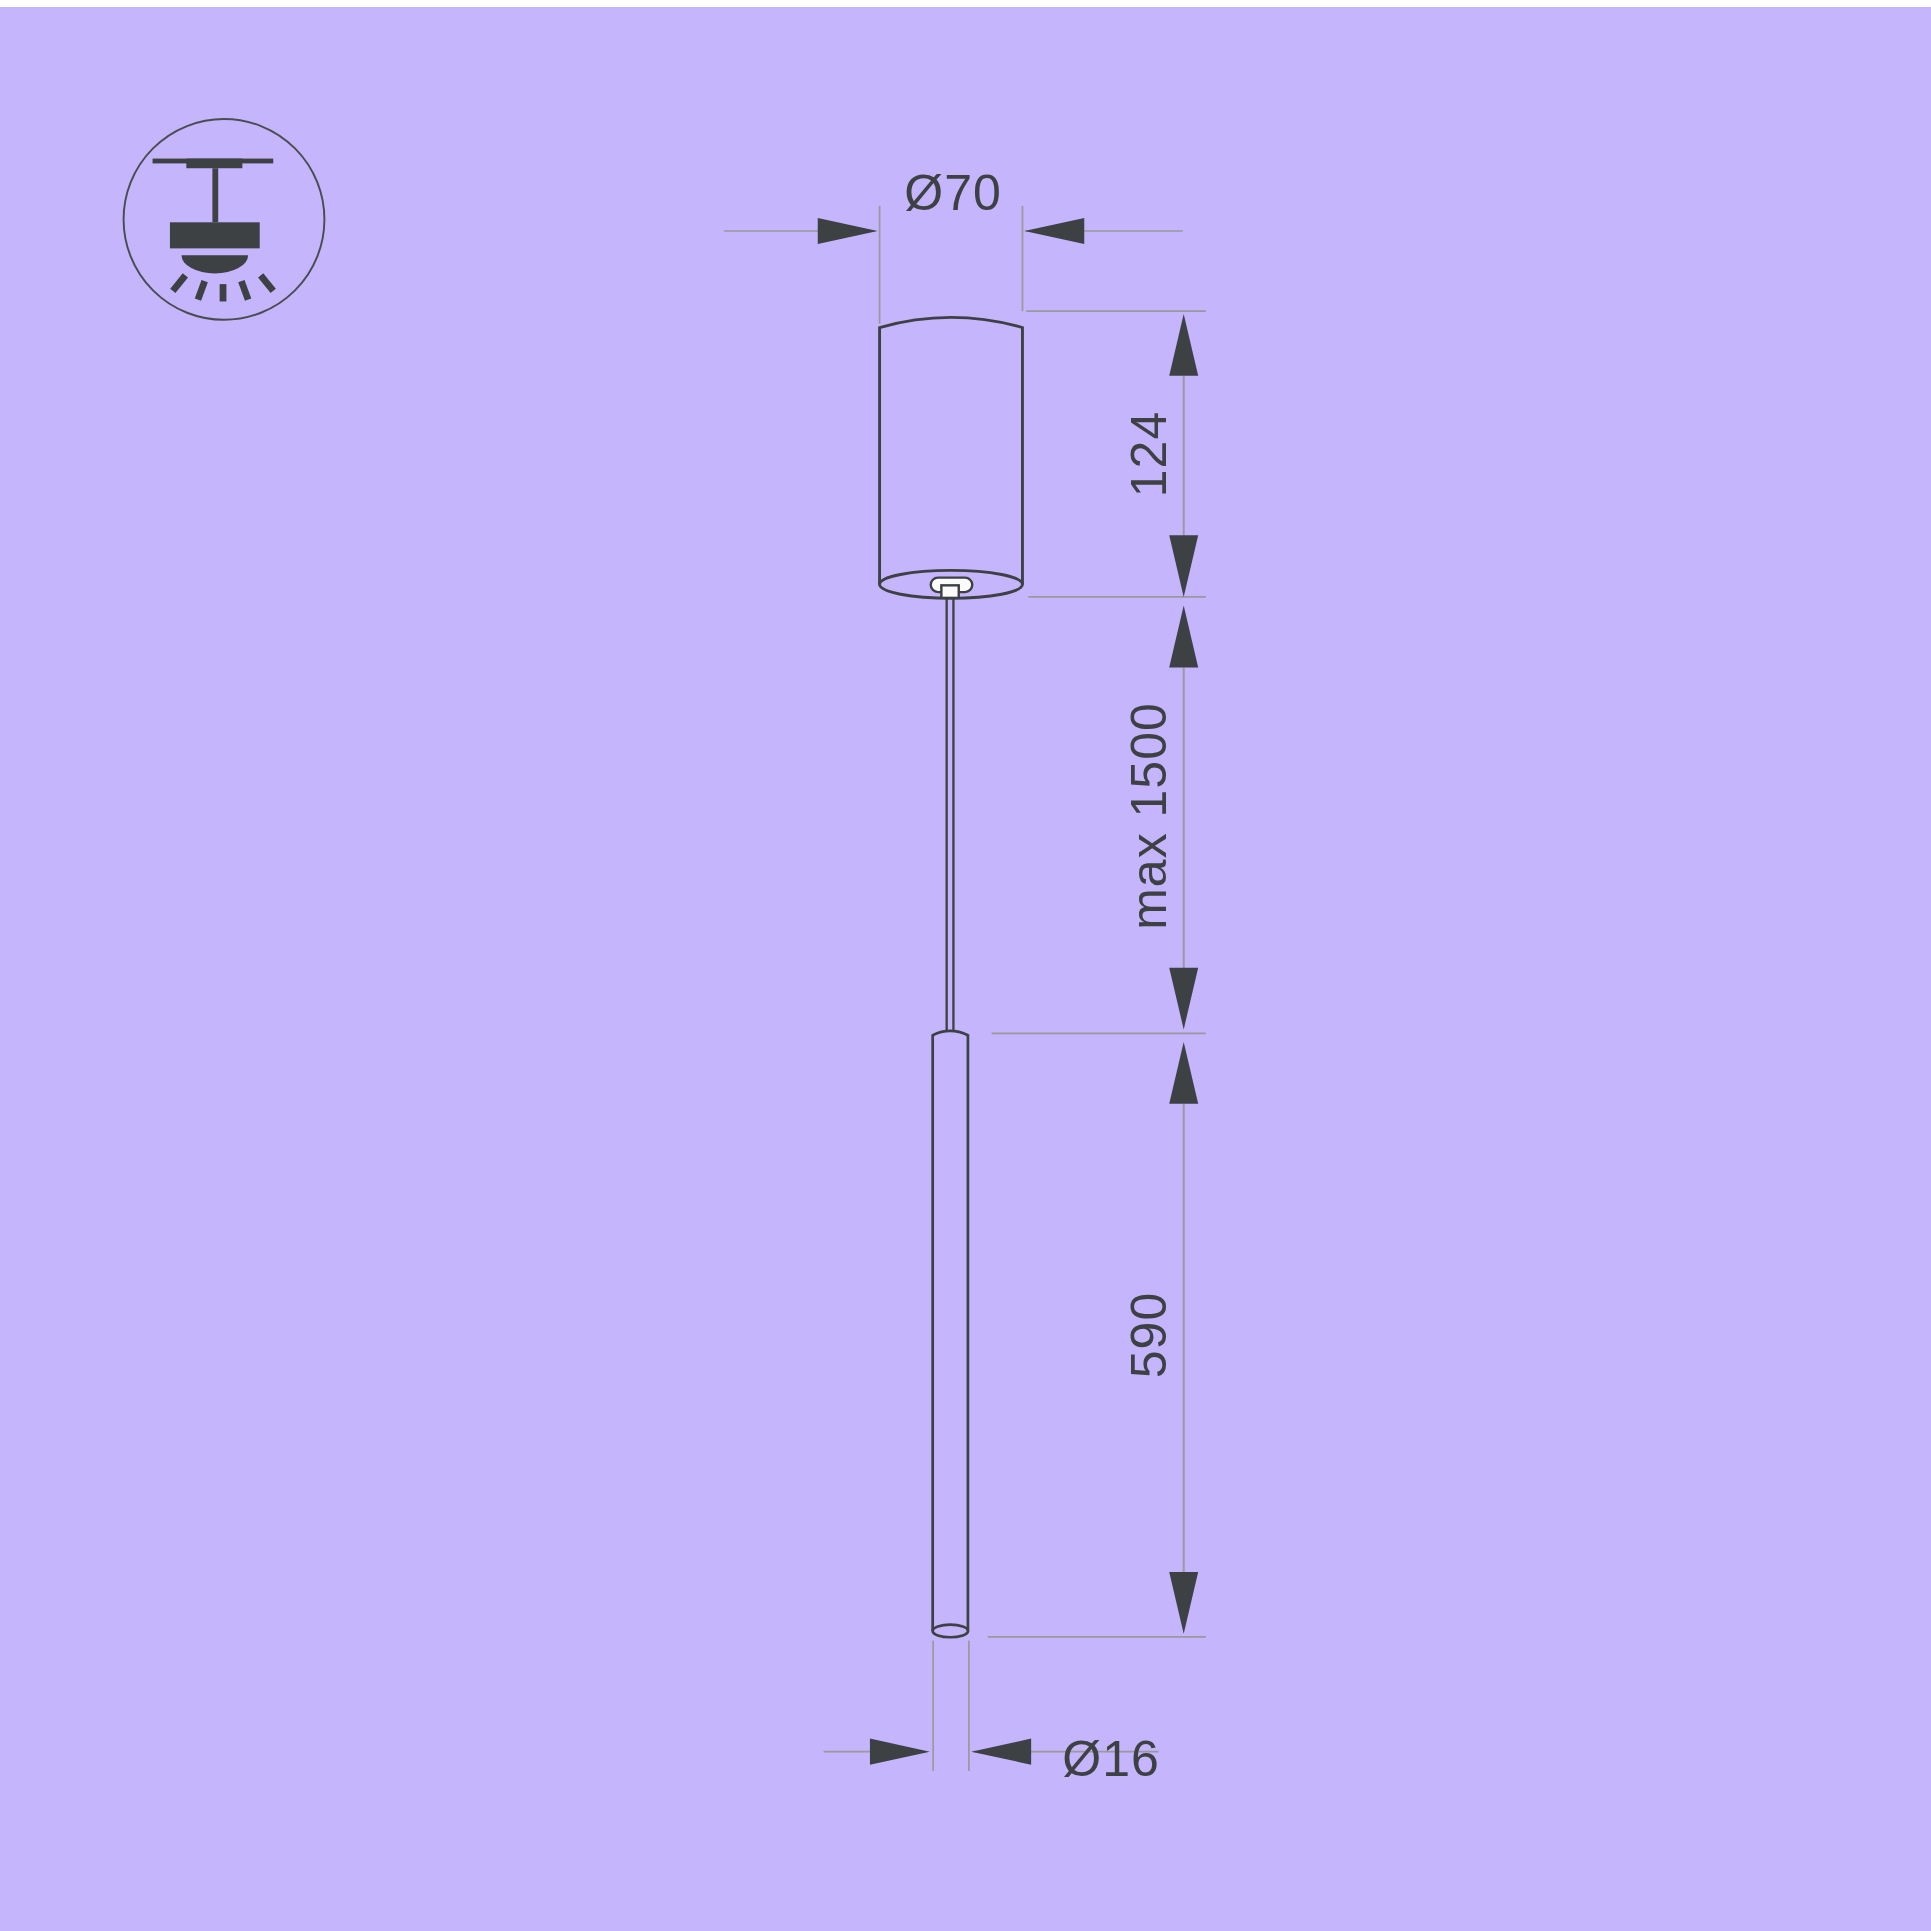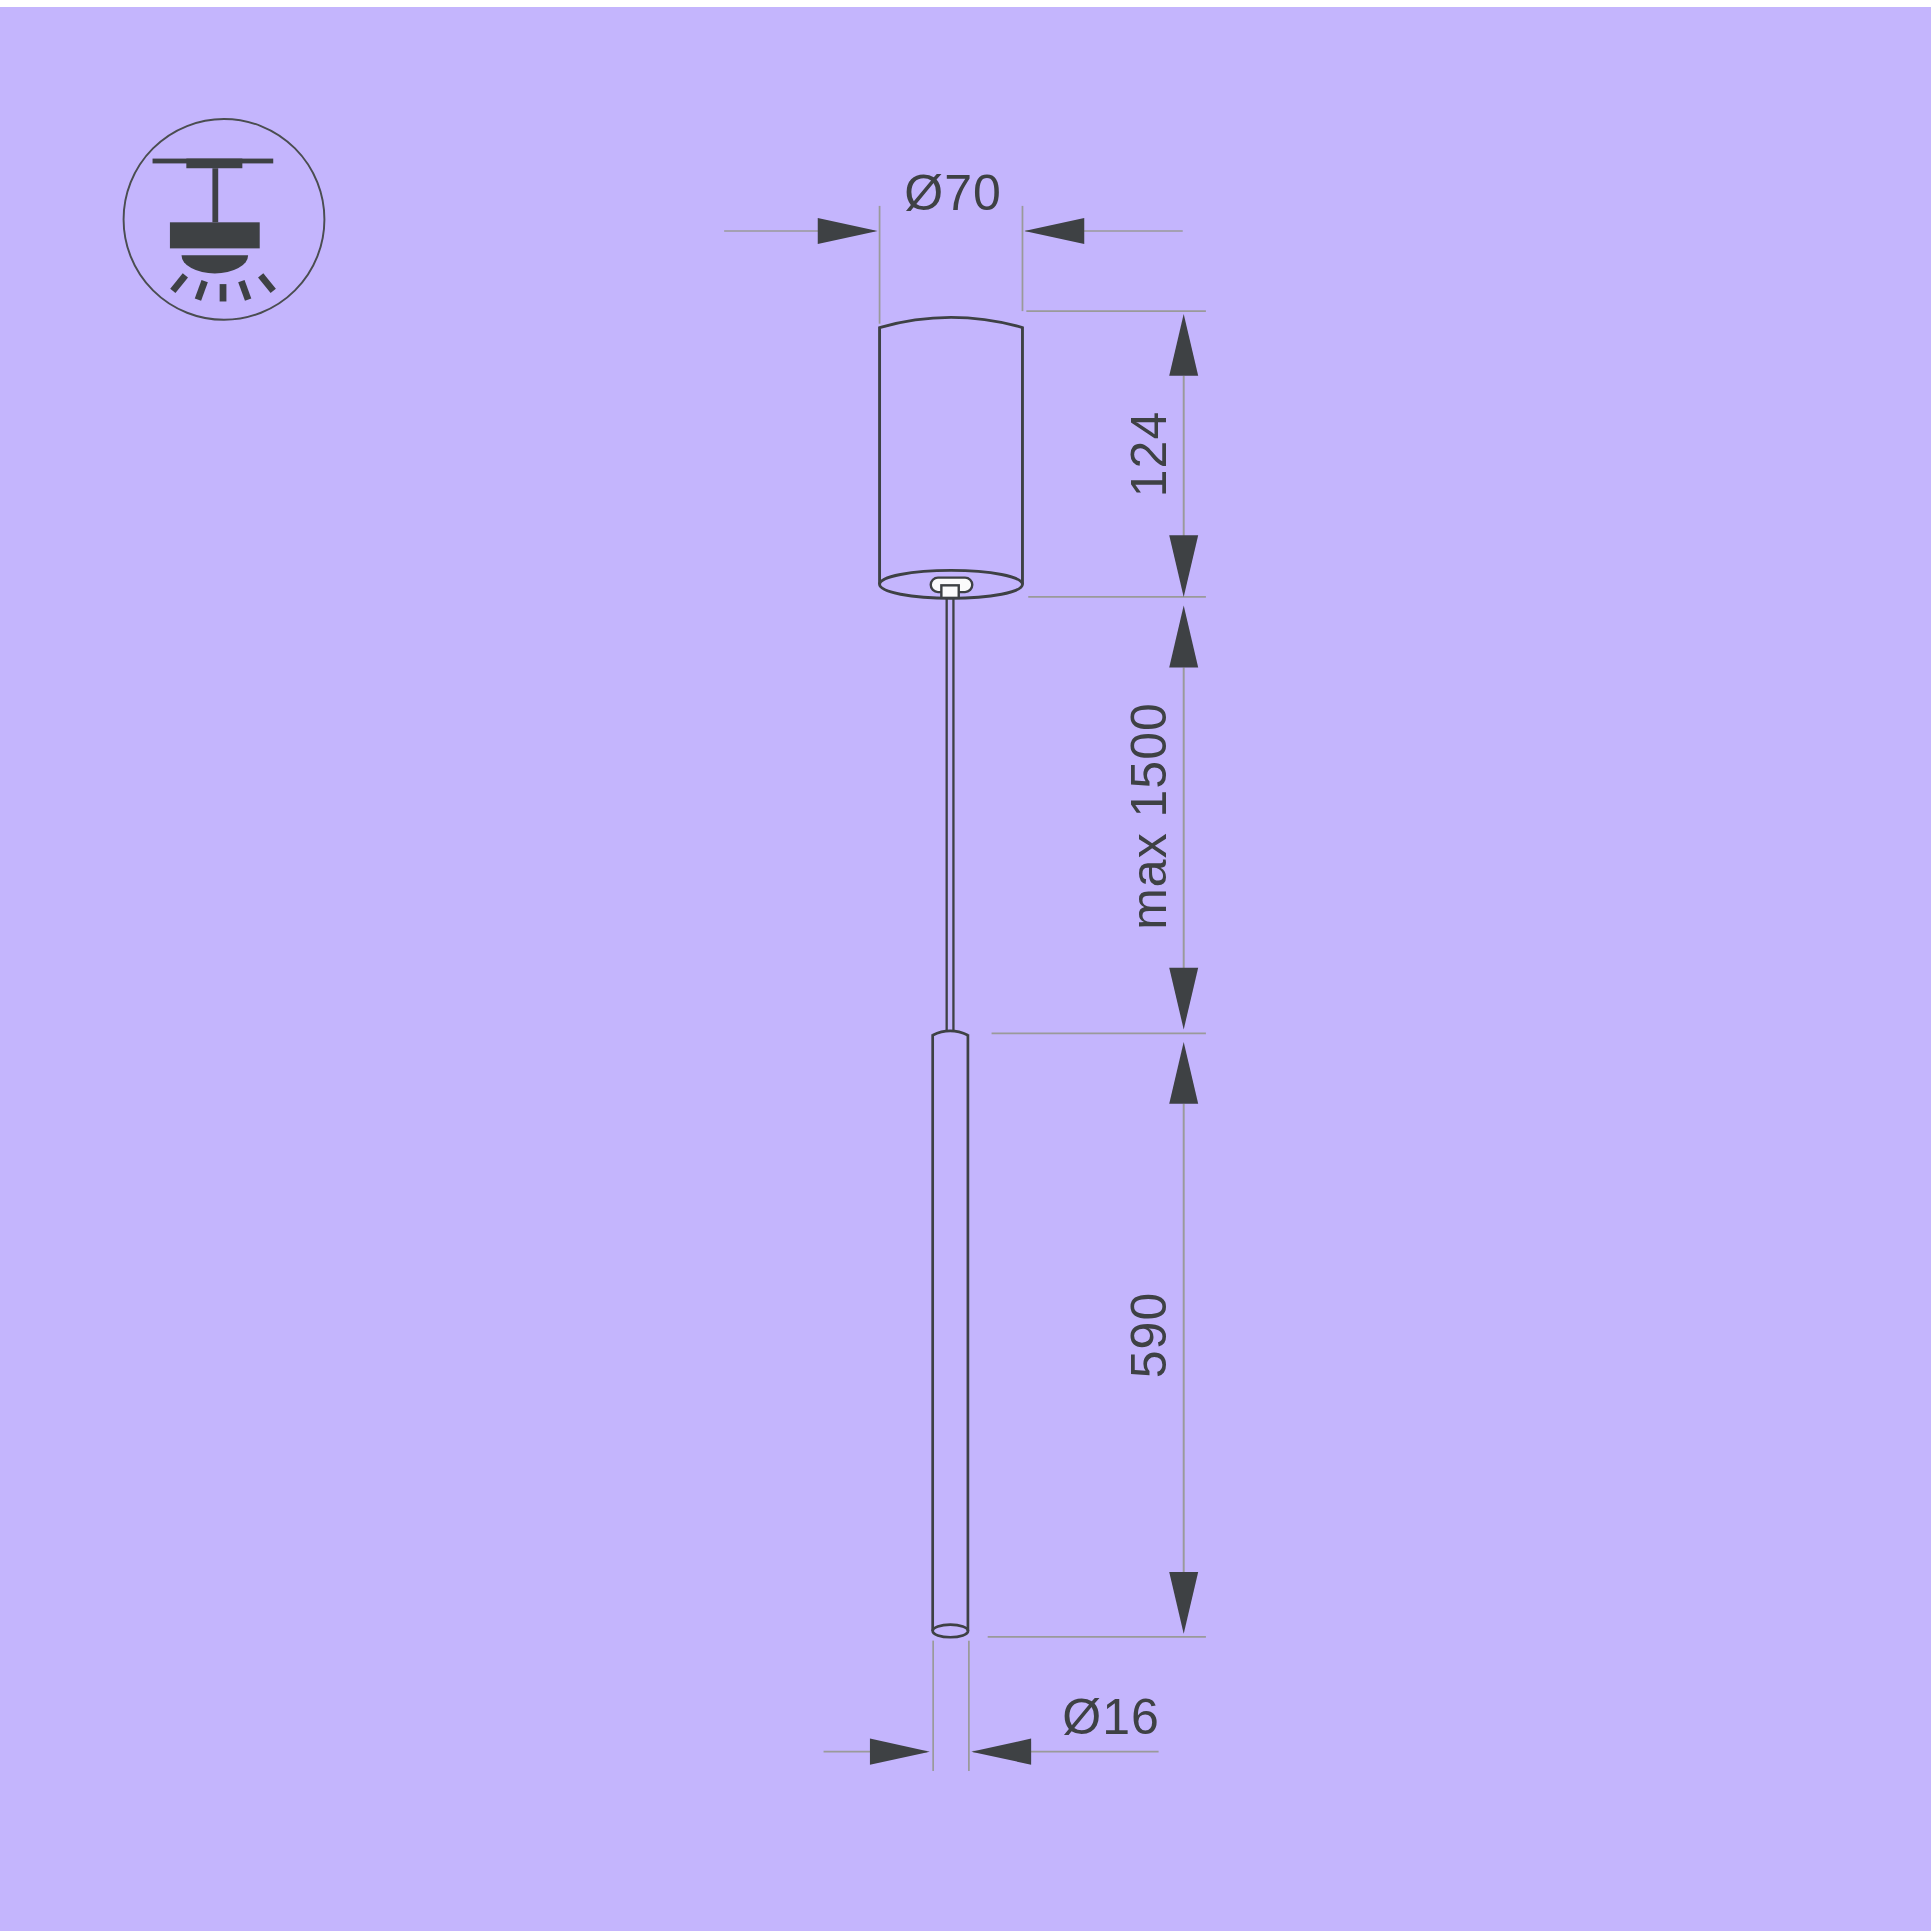--- a/index.html
+++ b/index.html
@@ -119,15 +119,15 @@
   </svg>
 
   <div class="dim-label" style="left:953px;top:186px;">Ø70</div>
 
   <div class="dim-label vertical" style="left:1149px;top:447px;">124</div>
 
   <div class="dim-label vertical" style="left:1149px;top:809px;">max 1500</div>
 
   <div class="dim-label vertical" style="left:1149px;top:1328px;">590</div>
 
-  <div class="dim-label" style="left:1111px;top:1710px;">Ø16</div>
+  <div class="dim-label" style="left:1111px;top:1752px;">Ø16</div>
 </div>
 
 
 </body></html>

